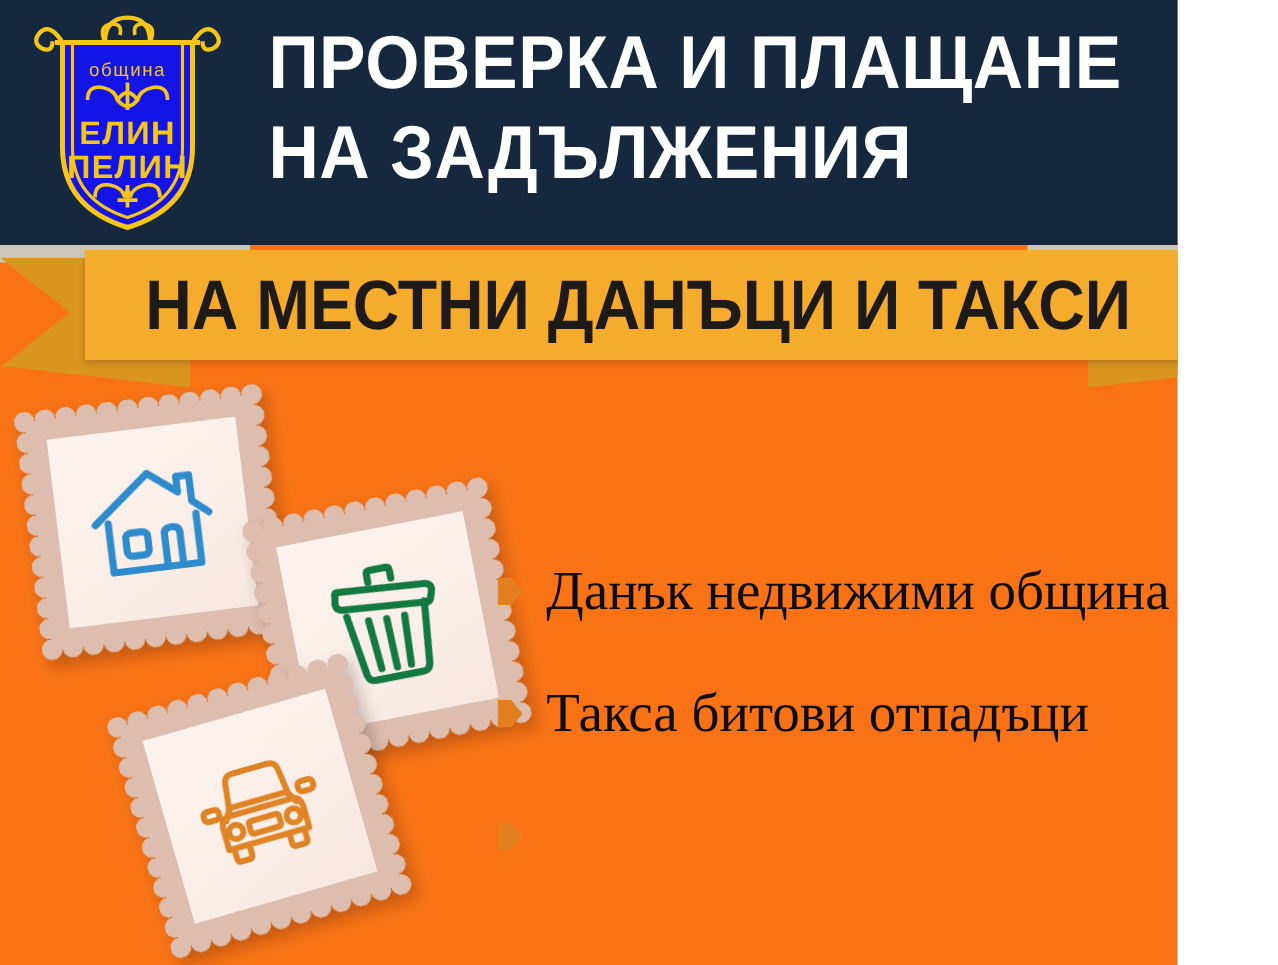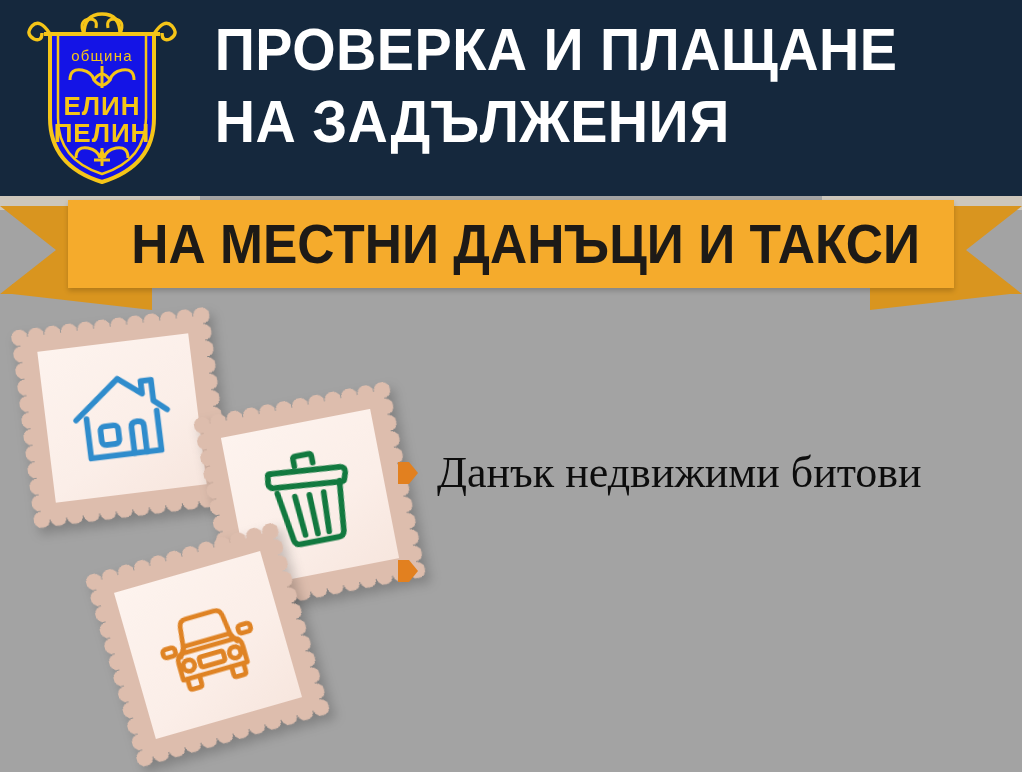--- a/index.html
+++ b/index.html
@@ -3,24 +3,24 @@
 <meta charset="utf-8">
 <title>Проверка и плащане на задължения</title>
 <style>
   html, body {
     margin: 0;
     padding: 0;
     background: #ffffff;
   }
   #poster {
     position: relative;
-    width: 1022px;
+    width: 942px;
     height: 772px;
     overflow: hidden;
-    background: #a3a3a3;
+    background: #f97316;
     font-family: "Liberation Sans", sans-serif;
   }
 
   
   .header {
     position: absolute;
     left: 0; top: 0;
     width: 1022px;
     height: 196px;
     background: #15283d;
@@ -90,21 +90,21 @@
   }
   .ribbon-main {
     position: absolute;
     left: 68px;
     top: 4px;
     width: 886px;
     height: 88px;
     background: #f5ab2c;
     display: flex;
     align-items: center;
-    justify-content: flex-end;
+    justify-content: center;
     box-shadow: 0 3px 5px rgba(0,0,0,0.18);
   }
   .ribbon-text {
     font-family: "Liberation Sans", sans-serif;
     font-weight: bold;
     font-size: 56px;
     line-height: 56px;
     color: #1d1a17;
     letter-spacing: 0px;
     transform: scaleX(0.92);
@@ -313,20 +313,24 @@
             </g>
           </svg>
         </div>
       </div>
     </div>
   </div>
 
   <div class="list">
     <div class="list-item">
       <span class="bullet"></span>
-      <span class="list-label">Данък недвижими битови</span>
+      <span class="list-label">Данък недвижими община</span>
     </div>
     <div class="list-item">
       <span class="bullet"></span>
+      <span class="list-label">Такса битови отпадъци</span>
+    </div>
+    <div class="list-item">
+      <span class="bullet"></span>
     </div>
   </div>
 
 </div>
 
 </body></html>

